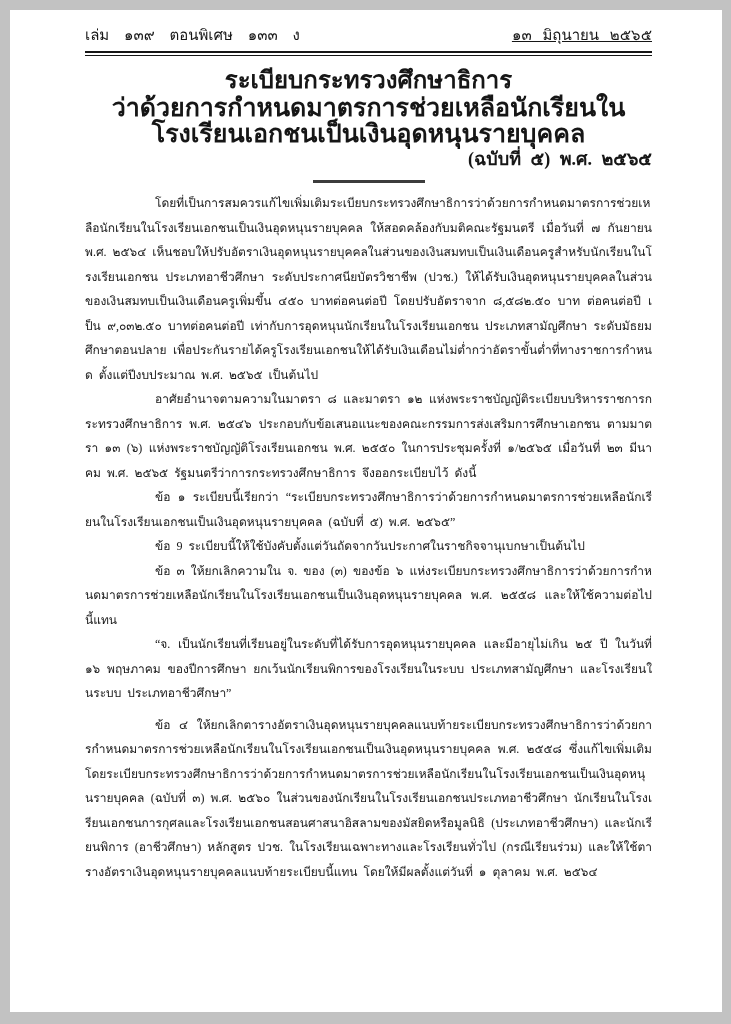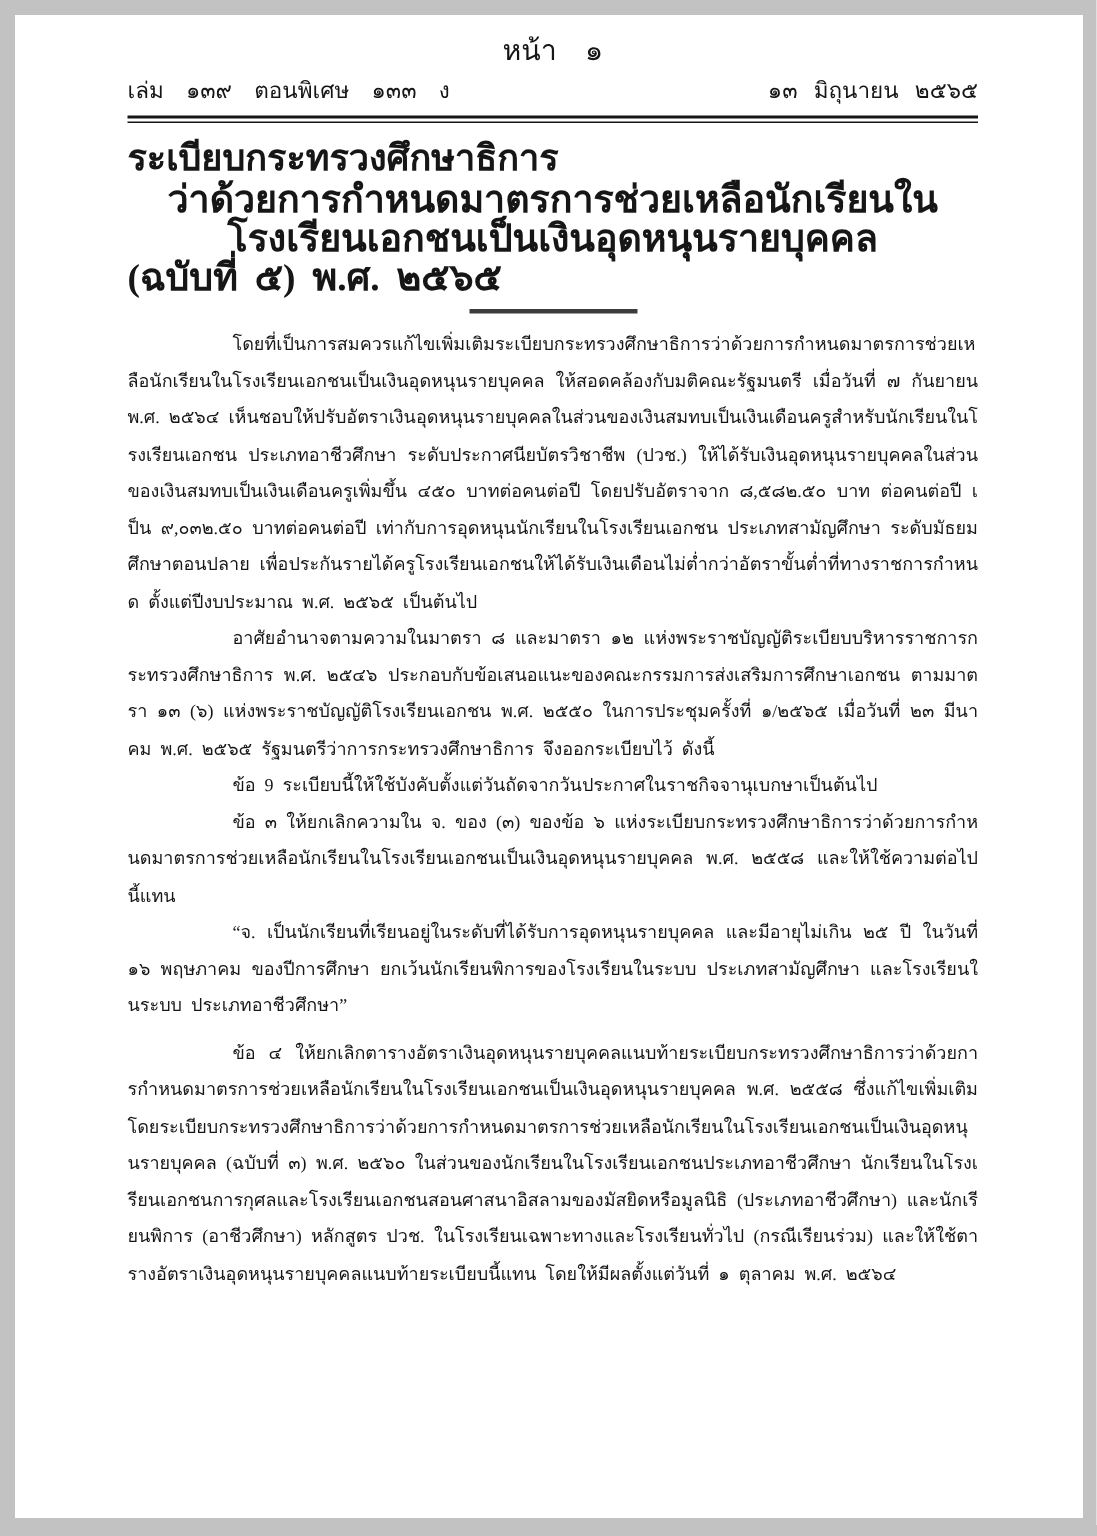--- a/index.html
+++ b/index.html
@@ -26,41 +26,42 @@
     white-space:nowrap;
   }
   .hdr-row{
     display:flex;
     justify-content:space-between;
     align-items:baseline;
     font-size:15px;line-height:26px;
     white-space:nowrap;
   }
   .hdr-vol{word-spacing:11px;}
-  .hdr-date{word-spacing:7px;}
+  .hdr-date{word-spacing:7px;text-decoration:underline;}
   .hdr-rule{
     margin-top:3px;
     height:2px;
     border-top:2px solid #161616;
     border-bottom:1px solid #161616;
   }
   .title{
     margin-top:9px;
+    text-align:center;
     font-weight:bold;
     font-size:24px;line-height:30px;
   }
   .subtitle{
     text-align:center;
     font-weight:bold;
     font-size:25px;line-height:26px;
   }
   .edition{
-    text-align:left;
+    text-align:right;
     font-weight:bold;
-    font-size:25px;line-height:25px;
+    font-size:18px;line-height:25px;
     word-spacing:5px;
   }
   .title-divider{
     width:112px;
     height:0;
     border-top:3px solid #3c3c3c;
     margin:8px auto 0 auto;
   }
   .body-text{
     margin-top:8px;
@@ -74,37 +75,37 @@
     word-break:break-all;
     word-spacing:3px;
   }
   .body-text p:last-child{margin-top:7px;}
 </style>
 </head>
 <body>
 
 <div class="paper">
 
-  <div class="hdr-page">หน้า ๑</div>
 
   <div class="hdr-row">
     <span class="hdr-vol">เล่ม ๑๓๙ ตอนพิเศษ ๑๓๓ ง</span>
     <span class="hdr-date">๑๓ มิถุนายน ๒๕๖๕</span>
   </div>
 
   <div class="hdr-rule"></div>
 
   <div class="title">ระเบียบกระทรวงศึกษาธิการ</div>
   <div class="subtitle">ว่าด้วยการกำหนดมาตรการช่วยเหลือนักเรียนในโรงเรียนเอกชนเป็นเงินอุดหนุนรายบุคคล</div>
   <div class="edition">(ฉบับที่ ๕) พ.ศ. ๒๕๖๕</div>
 
   <div class="title-divider"></div>
 
   <div class="body-text">
       <p>โดยที่เป็นการสมควรแก้ไขเพิ่มเติมระเบียบกระทรวงศึกษาธิการว่าด้วยการกำหนดมาตรการช่วยเหลือนักเรียนในโรงเรียนเอกชนเป็นเงินอุดหนุนรายบุคคล ให้สอดคล้องกับมติคณะรัฐมนตรี เมื่อวันที่ ๗ กันยายน พ.ศ. ๒๕๖๔ เห็นชอบให้ปรับอัตราเงินอุดหนุนรายบุคคลในส่วนของเงินสมทบเป็นเงินเดือนครูสำหรับนักเรียนในโรงเรียนเอกชน ประเภทอาชีวศึกษา ระดับประกาศนียบัตรวิชาชีพ (ปวช.) ให้ได้รับเงินอุดหนุนรายบุคคลในส่วนของเงินสมทบเป็นเงินเดือนครูเพิ่มขึ้น ๔๕๐ บาทต่อคนต่อปี โดยปรับอัตราจาก ๘,๕๘๒.๕๐ บาท ต่อคนต่อปี เป็น ๙,๐๓๒.๕๐ บาทต่อคนต่อปี เท่ากับการอุดหนุนนักเรียนในโรงเรียนเอกชน ประเภทสามัญศึกษา ระดับมัธยมศึกษาตอนปลาย เพื่อประกันรายได้ครูโรงเรียนเอกชนให้ได้รับเงินเดือนไม่ต่ำกว่าอัตราขั้นต่ำที่ทางราชการกำหนด ตั้งแต่ปีงบประมาณ พ.ศ. ๒๕๖๕ เป็นต้นไป</p>
       <p>อาศัยอำนาจตามความในมาตรา ๘ และมาตรา ๑๒ แห่งพระราชบัญญัติระเบียบบริหารราชการกระทรวงศึกษาธิการ พ.ศ. ๒๕๔๖ ประกอบกับข้อเสนอแนะของคณะกรรมการส่งเสริมการศึกษาเอกชน ตามมาตรา ๑๓ (๖) แห่งพระราชบัญญัติโรงเรียนเอกชน พ.ศ. ๒๕๕๐ ในการประชุมครั้งที่ ๑/๒๕๖๕ เมื่อวันที่ ๒๓ มีนาคม พ.ศ. ๒๕๖๕ รัฐมนตรีว่าการกระทรวงศึกษาธิการ จึงออกระเบียบไว้ ดังนี้</p>
+      <p>ข้อ ๑ ระเบียบนี้เรียกว่า “ระเบียบกระทรวงศึกษาธิการว่าด้วยการกำหนดมาตรการช่วยเหลือนักเรียนในโรงเรียนเอกชนเป็นเงินอุดหนุนรายบุคคล (ฉบับที่ ๕) พ.ศ. ๒๕๖๕”</p>
       <p>ข้อ 9 ระเบียบนี้ให้ใช้บังคับตั้งแต่วันถัดจากวันประกาศในราชกิจจานุเบกษาเป็นต้นไป</p>
       <p>ข้อ ๓ ให้ยกเลิกความใน จ. ของ (๓) ของข้อ ๖ แห่งระเบียบกระทรวงศึกษาธิการว่าด้วยการกำหนดมาตรการช่วยเหลือนักเรียนในโรงเรียนเอกชนเป็นเงินอุดหนุนรายบุคคล พ.ศ. ๒๕๕๘ และให้ใช้ความต่อไปนี้แทน</p>
       <p>“จ. เป็นนักเรียนที่เรียนอยู่ในระดับที่ได้รับการอุดหนุนรายบุคคล และมีอายุไม่เกิน ๒๕ ปี ในวันที่ ๑๖ พฤษภาคม ของปีการศึกษา ยกเว้นนักเรียนพิการของโรงเรียนในระบบ ประเภทสามัญศึกษา และโรงเรียนในระบบ ประเภทอาชีวศึกษา”</p>
       <p>ข้อ ๔ ให้ยกเลิกตารางอัตราเงินอุดหนุนรายบุคคลแนบท้ายระเบียบกระทรวงศึกษาธิการว่าด้วยการกำหนดมาตรการช่วยเหลือนักเรียนในโรงเรียนเอกชนเป็นเงินอุดหนุนรายบุคคล พ.ศ. ๒๕๕๘ ซึ่งแก้ไขเพิ่มเติม โดยระเบียบกระทรวงศึกษาธิการว่าด้วยการกำหนดมาตรการช่วยเหลือนักเรียนในโรงเรียนเอกชนเป็นเงินอุดหนุนรายบุคคล (ฉบับที่ ๓) พ.ศ. ๒๕๖๐ ในส่วนของนักเรียนในโรงเรียนเอกชนประเภทอาชีวศึกษา นักเรียนในโรงเรียนเอกชนการกุศลและโรงเรียนเอกชนสอนศาสนาอิสลามของมัสยิดหรือมูลนิธิ (ประเภทอาชีวศึกษา) และนักเรียนพิการ (อาชีวศึกษา) หลักสูตร ปวช. ในโรงเรียนเฉพาะทางและโรงเรียนทั่วไป (กรณีเรียนร่วม) และให้ใช้ตารางอัตราเงินอุดหนุนรายบุคคลแนบท้ายระเบียบนี้แทน โดยให้มีผลตั้งแต่วันที่ ๑ ตุลาคม พ.ศ. ๒๕๖๔</p>
     </div>
 
 </div>
 
 </body></html>

